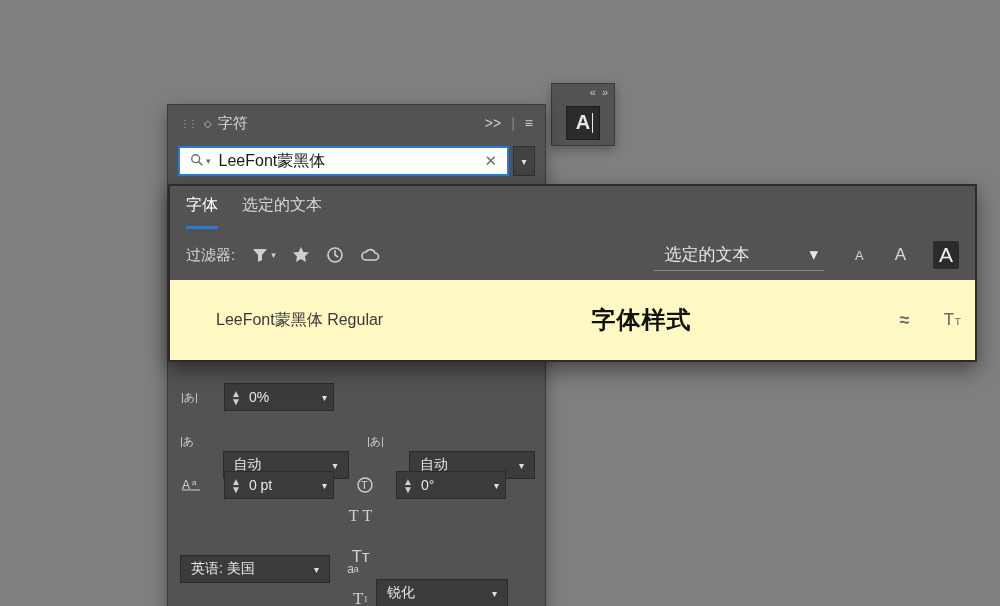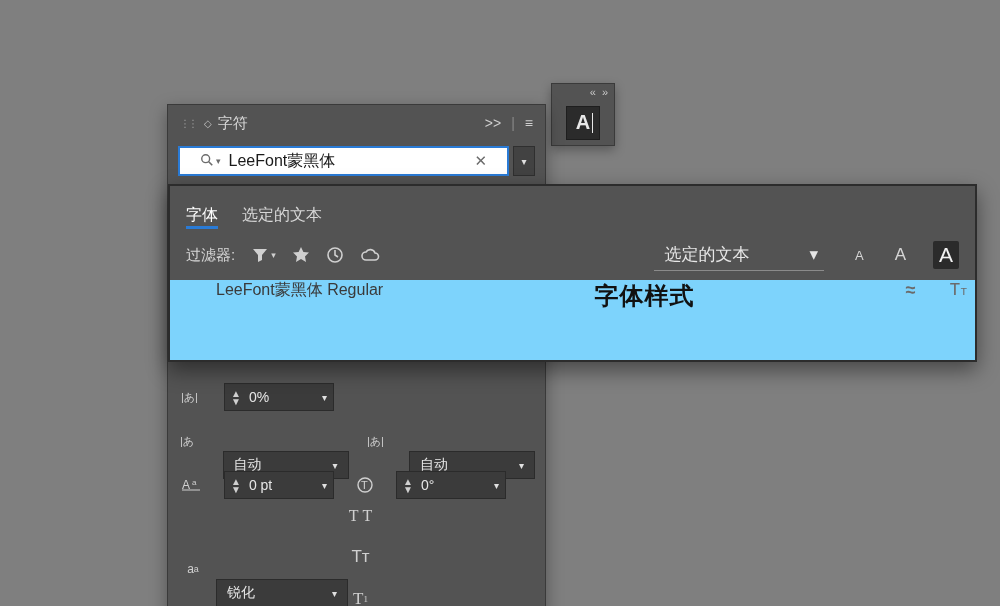--- a/index.html
+++ b/index.html
@@ -71,21 +71,21 @@
   .font-row {
     height: 36px;
     margin: 2px 10px 6px 10px;
     display:flex; align-items:center;
     gap:4px;
   }
   .font-input {
     flex:1; height:30px;
     background:#fff; border:2px solid #2a7bd6;
     display:flex; align-items:center;
-    padding: 0 20px;
+    padding: 0 10px;
     color:#111;
   }
   .font-input .search-icon { color:#6b6b6b; font-size:14px; margin-right:2px; }
   .font-input .dd-caret { color:#6b6b6b; font-size:9px; margin-right:6px; }
   .font-input input {
     border:none; outline:none; flex:1; font-size:16px; background:transparent;
     color:#1a1a1a;
   }
   .font-input .clear-icon { color:#6b6b6b; font-size:15px; cursor:pointer; }
   .font-row .outer-caret {
@@ -143,21 +143,21 @@
     box-shadow: 0 8px 20px rgba(0,0,0,.45);
     display:flex; flex-direction:column;
     z-index: 20;
   }
   .font-dd .tabs {
     display:flex; align-items:flex-end; height:44px;
     padding-left:16px; gap:24px;
     border-bottom:1px solid transparent; 
   }
   .font-dd .tab {
-    font-size:16px; color:#d7d7d7; cursor:pointer;
+    font-size:16px; color:#d7d7d7; padding-bottom:10px; cursor:pointer;
     border-bottom:3px solid transparent;
   }
   .font-dd .tab.active { color:#fff; border-bottom-color:#2a7bd6; }
 
   .font-dd .filter-row {
     display:flex; align-items:center; height:50px;
     padding: 0 16px;
     gap:16px;
     color:#d0d0d0;
   }
@@ -175,23 +175,23 @@
   }
   .size-a { color:#d6d6d6; cursor:pointer; }
   .size-a.s1{font-size:13px; margin-left:14px;}
   .size-a.s2{font-size:17px; margin-left:14px;}
   .size-a.s3{
     font-size:21px; margin-left:10px;
     background:#2b2b2b; padding:2px 6px; border-radius:2px; color:#f2f2f2;
   }
 
   .font-dd .result-row {
-    flex:1; background:#7dd3fc;
-    display:flex; align-items:flex-start;
-    padding: 0 8px 0 46px;
+    flex:1; background:#fef9c3;
+    display:flex; align-items:center;
+    padding: 0 14px 0 46px;
     color:#2a2a2a;
     font-size:16px;
   }
   .font-dd .result-name { color:#3a3a3a; }
   .font-dd .result-sample {
     flex:1; text-align:center; font-size:24px; font-weight:800;
     color:#111; letter-spacing:1px;
   }
   .font-dd .result-icons { display:flex; gap:34px; color:#6b6b6b; font-size:18px; }
 
@@ -317,20 +317,24 @@
     <div class="icon-btn-row">
       <span class="glyph-btn" style="font-size:16px; font-family:serif;">T&nbsp;T</span>
       <span class="glyph-btn" style="font-family:Liberation Sans, sans-serif;">Tᴛ</span>
       <span class="glyph-btn" style="font-family:serif;">T<span style="font-size:9px;vertical-align:super;">1</span></span>
       <span class="glyph-btn" style="font-family:serif;">T<span style="font-size:9px;vertical-align:sub;">1</span></span>
       <span class="glyph-btn" style="text-decoration:underline; font-family:serif;">T</span>
       <span class="glyph-btn" style="text-decoration:line-through; font-family:serif;">T</span>
     </div>
 
     <div class="ctrl-row tight">
+      <div class="sel-field w140">
+        <span class="val">英语: 美国</span>
+        <span class="dd chev-down"></span>
+      </div>
       <span class="param-icon" style="font-size:12px;">a<span style="font-size:9px;">a</span></span>
       <div class="sel-field w120">
         <span class="val">锐化</span>
         <span class="dd chev-down"></span>
       </div>
     </div>
 
   </div>
 </div>
 

